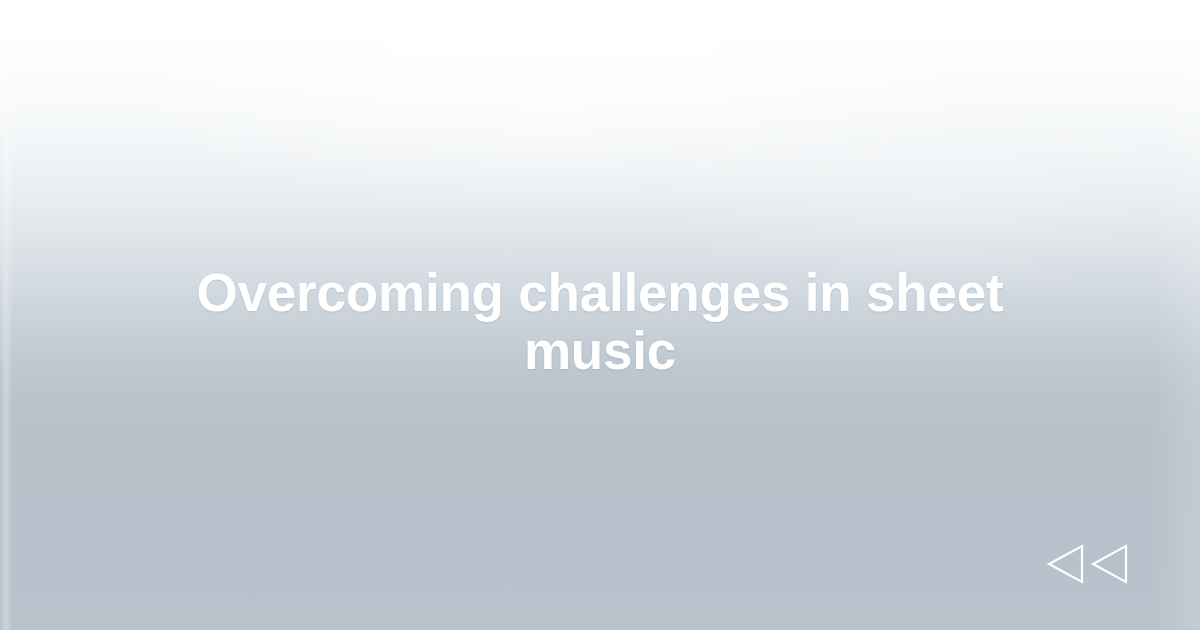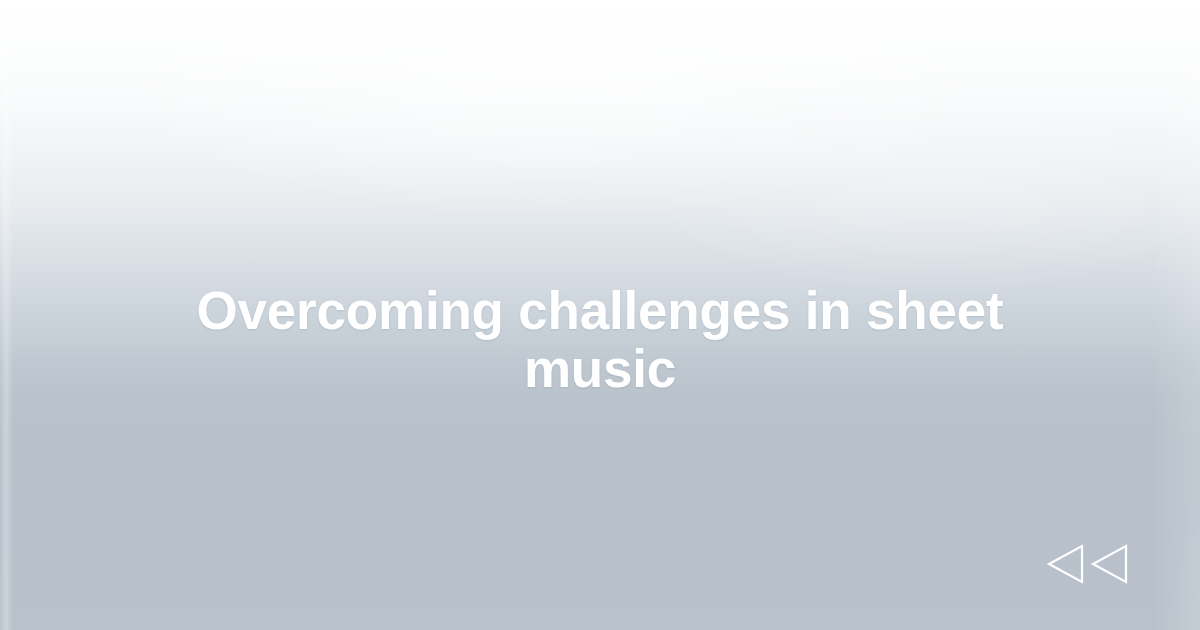--- a/index.html
+++ b/index.html
@@ -77,21 +77,21 @@
   .content {
     position: absolute;
     inset: 0;
   }
 
   .headline {
     position: absolute;
     left: 0;
     right: 0;
     top: 264px;
-    margin: 18px;
+    margin: 0;
     padding: 0 150px;
     box-sizing: border-box;
     text-align: center;
     color: #ffffff;
     font-family: "Liberation Sans", "DejaVu Sans", sans-serif;
     font-size: 53px;
     font-weight: 700;
     line-height: 58px;
     letter-spacing: -0.2px;
     text-shadow: 0 1px 2px rgba(110, 125, 140, 0.22);

